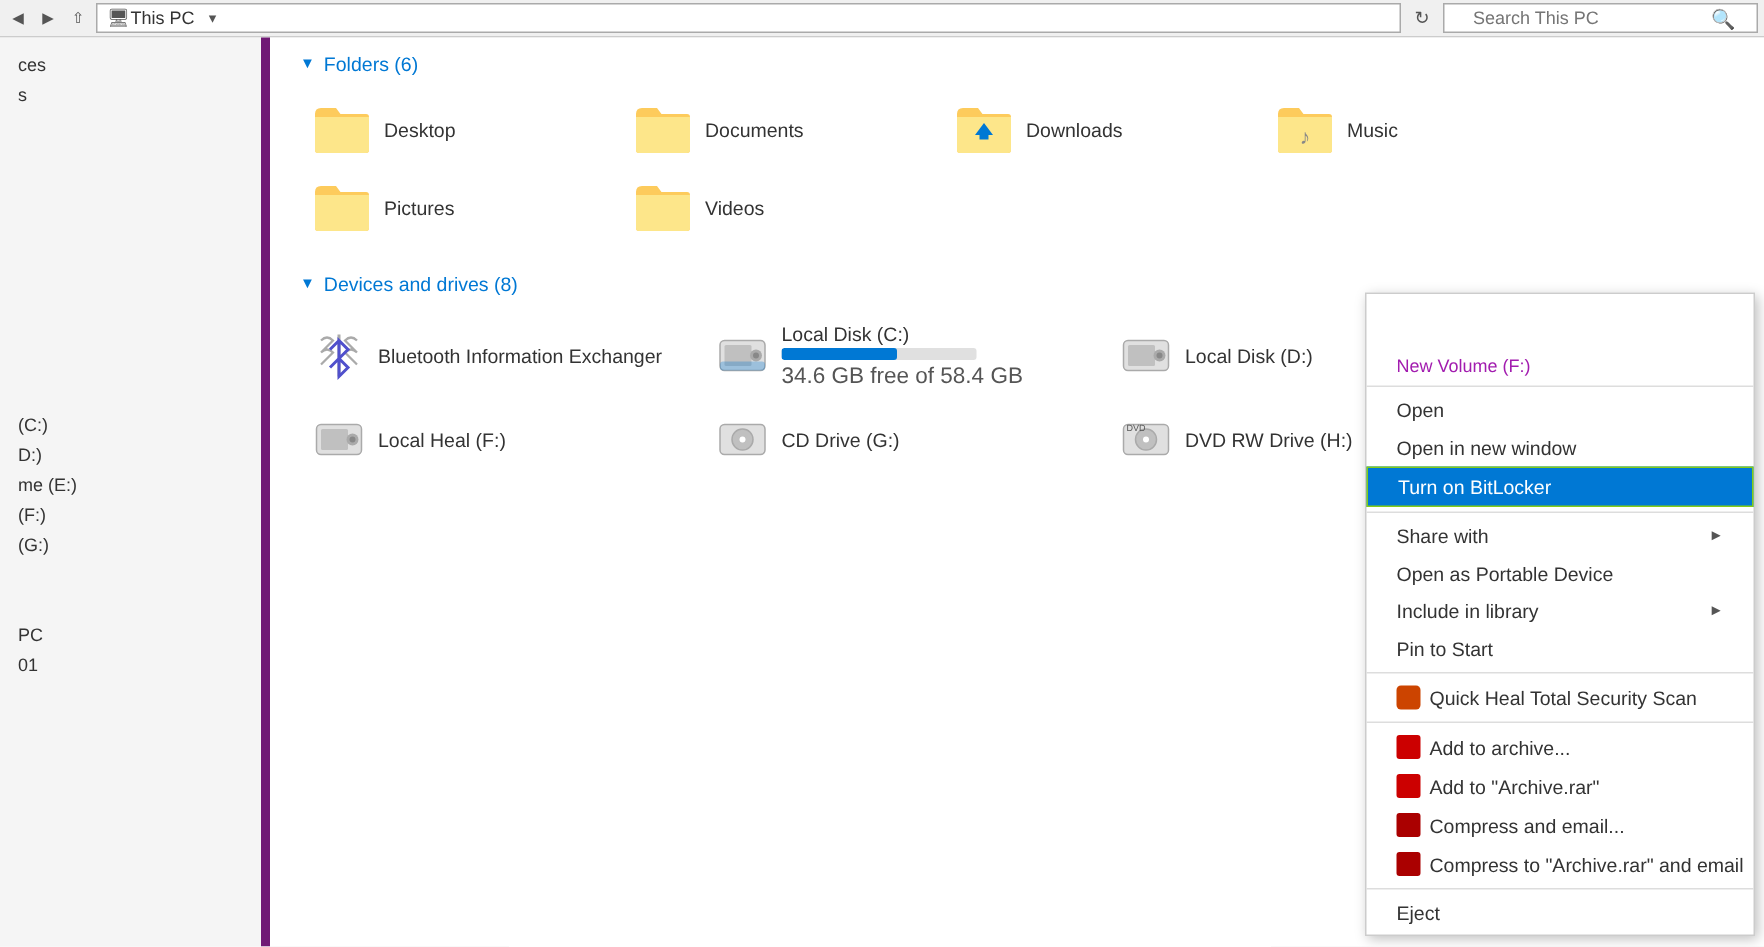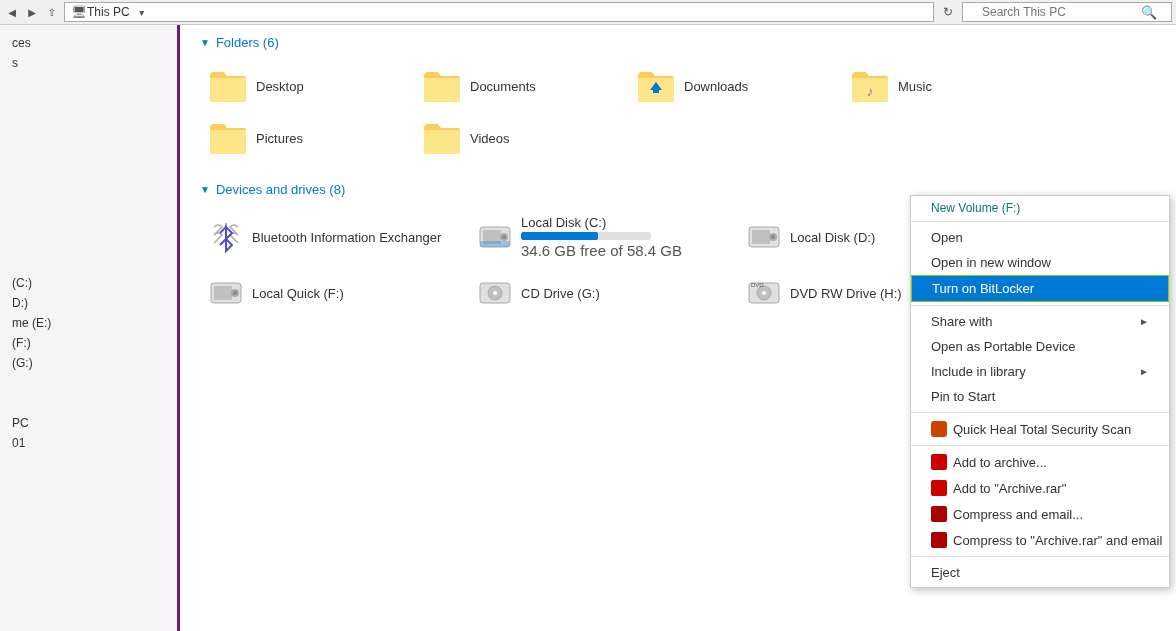--- a/index.html
+++ b/index.html
@@ -69,21 +69,21 @@
     
     .main-layout {
       display: flex;
       height: calc(631px - 25px);
     }
 
     
     .sidebar {
       width: 180px;
       background: #f5f5f5;
-      border-right: 3px solid #701a75;
+      border-right: 6px solid #701a75;
       padding: 8px 0;
       overflow-y: auto;
     }
     .sidebar-item {
       padding: 3px 12px;
       font-size: 12px;
       color: #333;
       cursor: pointer;
       white-space: nowrap;
       overflow: hidden;
@@ -387,21 +387,21 @@
       <div class="drive-item">
         <div class="drive-icon">
           <svg width="36" height="36" viewBox="0 0 36 36">
             <rect x="3" y="8" width="30" height="20" rx="3" fill="#e0e0e0" stroke="#aaa" stroke-width="1"></rect>
             <rect x="6" y="11" width="18" height="14" rx="1" fill="#c0c0c0"></rect>
             <circle cx="27" cy="18" r="4" fill="#aaa"></circle>
             <circle cx="27" cy="18" r="2" fill="#888"></circle>
           </svg>
         </div>
         <div class="drive-info">
-          <span class="drive-name">Local Quick (F:)</span>
+          <span class="drive-name">Local Heal (F:)</span>
         </div>
       </div>
 
       <div class="drive-item">
         <div class="drive-icon">
           <svg width="36" height="36" viewBox="0 0 36 36">
             <rect x="3" y="8" width="30" height="20" rx="3" fill="#e0e0e0" stroke="#aaa" stroke-width="1"></rect>
             <circle cx="18" cy="18" r="7" fill="#c0c0c0" stroke="#aaa" stroke-width="1"></circle>
             <circle cx="18" cy="18" r="2" fill="white"></circle>
           </svg>
@@ -423,21 +423,21 @@
         <div class="drive-info">
           <span class="drive-name">DVD RW Drive (H:)</span>
         </div>
       </div>
     </div>
   </div>
 </div>
 
 <div class="context-menu">
 
-  <div class="ctx-item" style="color:#0f766e; padding:3px 20px; font-size:12px;">New Volume (F:)</div>
+  <div class="ctx-item" style="color:#a21caf; padding:3px 20px; font-size:12px;margin-top:36px;">New Volume (F:)</div>
   <div class="ctx-separator"></div>
 
   <div class="ctx-item">
     <span>Open</span>
   </div>
   <div class="ctx-item">
     <span>Open in new window</span>
   </div>
   <div class="ctx-item highlighted">
     <span>Turn on BitLocker</span>

